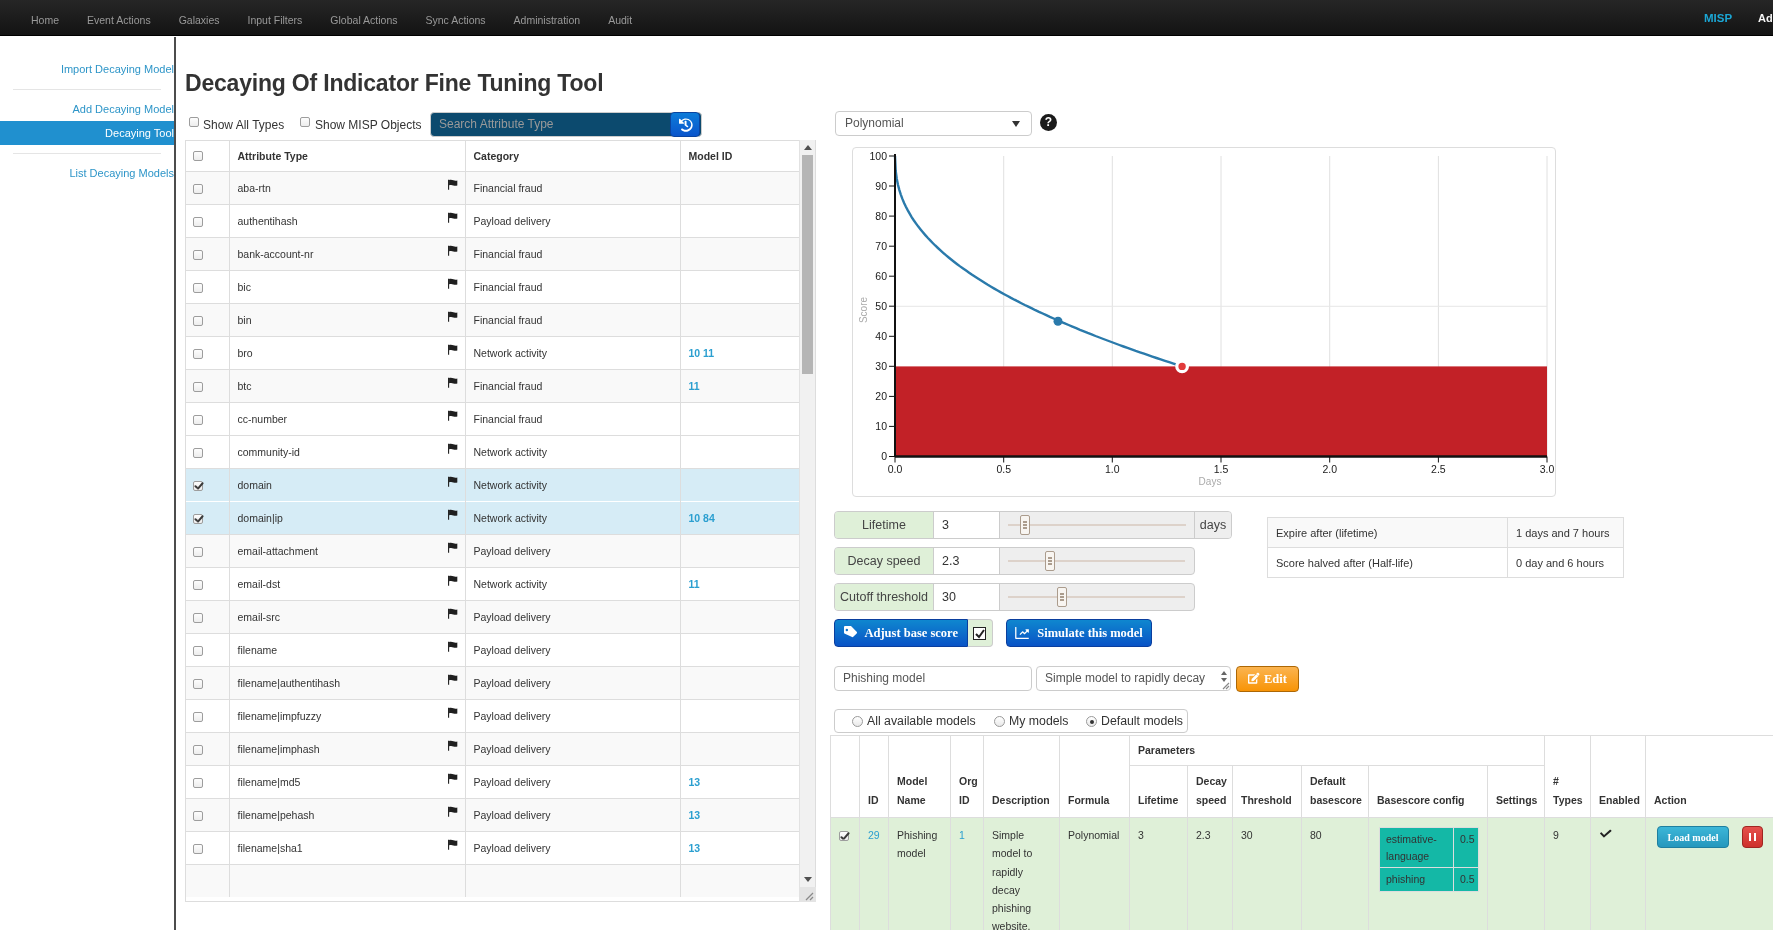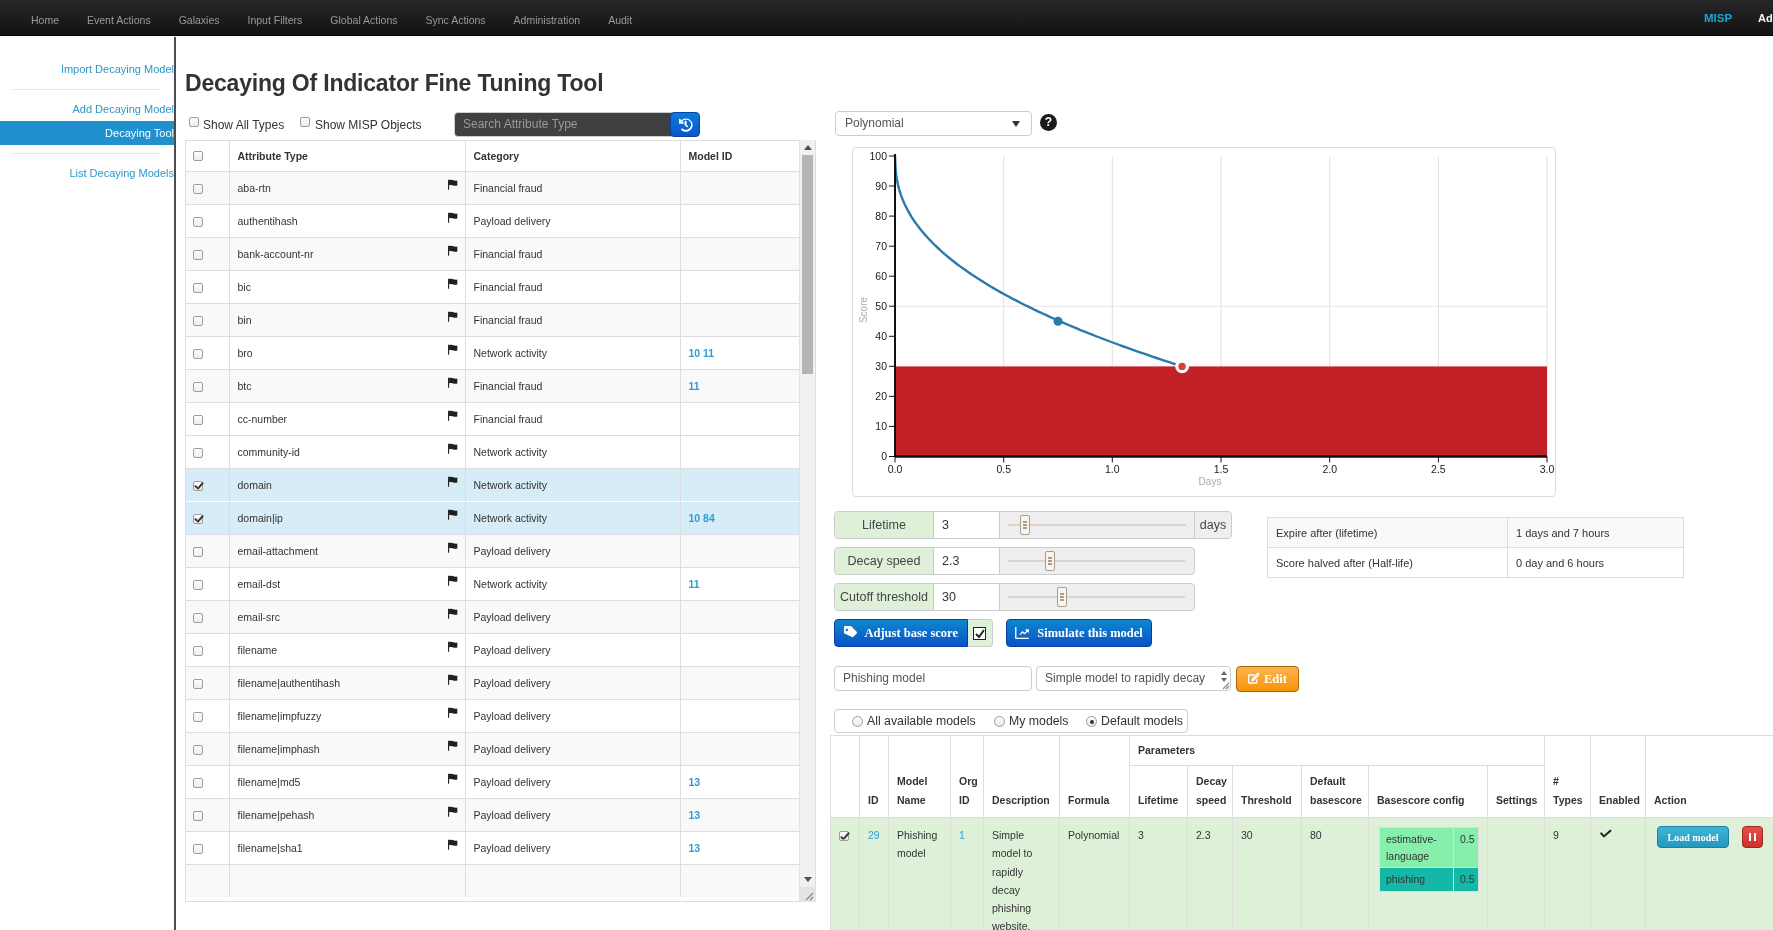--- a/index.html
+++ b/index.html
@@ -17,22 +17,22 @@
 #sidebar a { display:block; color:#2d95c8; font-size:11px; padding:5.5px 0 6px 13px; text-decoration:none;text-align:right;}
 #sidebar .active { background:#2090cf; color:#fff;}
 #sidebar hr { border:none; border-top:1px solid #e5e5e5; margin:8px 13px 8px 13px;}
 
 #h2 { position:absolute; left:185px; top:69.5px; font-size:23px; font-weight:bold; color:#333; letter-spacing:-0.2px; }
 
 .cb { width:10px; height:10px; border:1px solid #9d9d9d; border-radius:2px; background:linear-gradient(#fdfdfd,#ededed); }
 .cb.checked::before{ content:""; position:absolute; left:0.2px; top:4.8px; width:4.4px; height:2.4px; background:#3a3a3a; transform:rotate(42deg); border-radius:1px;}
 .cb.checked::after{ content:""; position:absolute; left:1.8px; top:3.1px; width:8.6px; height:2.4px; background:#3a3a3a; transform:rotate(-49deg); border-radius:1px;}
 .flabel { position:absolute; font-size:12px; color:#333; }
-#search { position:absolute; left:430px; top:112px; width:238px; height:25px; border:1px solid #ccc; border-radius:4px;
-  font-size:12px; color:#999; line-height:23px; padding-left:8px; background:#404040;margin-left:24px;}
+#search { position:absolute; left:430px; top:112px; width:272px; height:25px; border:1px solid #ccc; border-radius:4px;
+  font-size:12px; color:#999; line-height:23px; padding-left:8px; background:#0c4a6e;}
 #refreshbtn { position:absolute; left:670px; top:112px; width:30px; height:25px; border-radius:4px;
   background:linear-gradient(#0c7bd8, #0a55cc); border:1px solid #0a44a0; }
 #refreshbtn svg { position:absolute; left:8px; top:5px; }
 
 #attr { position:absolute; left:185px; top:140px; width:631px; height:762px; border:1px solid #ddd; background:#fff; overflow:hidden;}
 #attr table { border-collapse:collapse; width:614px; table-layout:fixed; }
 #attr th { font-weight:bold; text-align:left; height:30px; padding-left:8px; border-left:1px solid #ddd; font-size:10.5px;}
 #attr td { height:33px; padding-left:8px; border-left:1px solid #ddd; border-top:1px solid #ddd; font-size:10.5px; color:#333; position:relative;}
 #attr td:first-child, #attr th:first-child { border-left:none; }
 #attr tr.odd td { background:#f9f9f9; }
@@ -58,21 +58,21 @@
 .sgroup .sl { position:relative; width:194px; }
 .sgroup .track { position:absolute; left:8px; right:8px; top:12px; height:2px; background:#ddd2ca; }
 .sgroup .thumb { position:absolute; top:3px; width:10px; height:20px; background:#f8f5f1; border:1px solid #ab9c8d; border-radius:2px;}
 .sgroup .thumb::after { content:""; position:absolute; left:2px; top:5px; width:4px; height:1.5px; background:#ab9c8d;
   box-shadow:0 3px 0 #ab9c8d, 0 6px 0 #ab9c8d; }
 .sgroup .days { width:37px; background:#eee; text-align:center; line-height:26px; font-size:12.5px; color:#444; border-left:1px solid #ccc; border-radius:0 3px 3px 0;}
 
 .bbtn { position:absolute; height:28px; background:linear-gradient(#0f87cf,#0953c6); border:1px solid #0a3e9e; border-radius:4px;
   color:#fff; font-family:"Liberation Serif", serif; font-weight:bold; font-size:12.5px; text-align:center; }
 
-#infotbl { position:absolute; left:1267px; top:517px; width:417px; border-collapse:collapse; }
+#infotbl { position:absolute; left:1267px; top:517px; width:357px; border-collapse:collapse; }
 #infotbl td { border:1px solid #ddd; height:30px; padding-left:8px; font-size:11px; color:#333; background:#fff;}
 #infotbl tr:first-child td { background:#f9f9f9; }
 
 #mname { position:absolute; left:834px; top:666px; width:198px; height:25px; border:1px solid #ccc; border-radius:4px;
   font-size:12px; color:#555; line-height:23px; padding-left:8px; }
 #mdesc { position:absolute; left:1036px; top:666px; width:195px; height:25px; border:1px solid #ccc; border-radius:4px;
   font-size:12px; color:#555; line-height:23px; padding-left:8px; overflow:hidden;}
 #editbtn { position:absolute; left:1236px; top:666px; width:63px; height:26px; border-radius:4px;
   background:linear-gradient(#fbb450,#f89406); border:1px solid #ad6704; color:#fff;
   font-family:"Liberation Serif", serif; font-weight:bold; font-size:12.5px; text-align:center; line-height:24px;}
@@ -84,21 +84,21 @@
 
 #mt { position:absolute; left:830px; top:735px; width:943px; height:195px; overflow:hidden;}
 #mt table { border-collapse:collapse; table-layout:fixed; width:958px; }
 #mt th { font-weight:bold; text-align:left; font-size:10.5px; vertical-align:bottom; padding:6px 4px 8px 8px; border:1px solid #ddd; background:#fff; line-height:18.5px;}
 #mt tr.hrow2 th { height:52px; }
 #mt th.params { height:30px; vertical-align:top; padding:5px 4px 4px 8px; }
 #mt td { font-size:10.5px; vertical-align:top; padding:8px 4px 4px 8px; border:1px solid #ddd; background:#dff0d8; line-height:18.3px; height:118px;}
 #mt a { color:#2b9fd0; text-decoration:none;}
 #mt .nest { border-collapse:collapse; margin-top:1px; table-layout:fixed; width:100px; word-wrap:break-word; }
 #mt .nest td { background:#14b8a6; border:1px solid #ddd; padding:3px 0 3px 6px; line-height:16.5px; height:auto;}
-#mt .nest tr:first-child td {background:#86efac;}
+#mt .nest tr:first-child td {background:#14b8a6;}
 #loadbtn { display:inline-block; width:72px; height:22px; border-radius:4px; background:linear-gradient(#3cb6d8,#2597bd);
   border:1px solid #1f7f9f; color:#fff; font-family:"Liberation Serif",serif; font-weight:bold; font-size:10px; text-align:center; line-height:21px;}
 #pausebtn { display:inline-block; width:21px; height:22px; margin-left:13px; border-radius:4px;
   background:linear-gradient(#e5504c,#ce312c); border:1px solid #a02622; text-align:center; vertical-align:top;}
 .pbar { display:inline-block; width:2.6px; height:8px; background:#fff; margin:6px 1.4px 0;}
 </style>
 </head>
 <body>
 <div id="nav">
   <ul>

